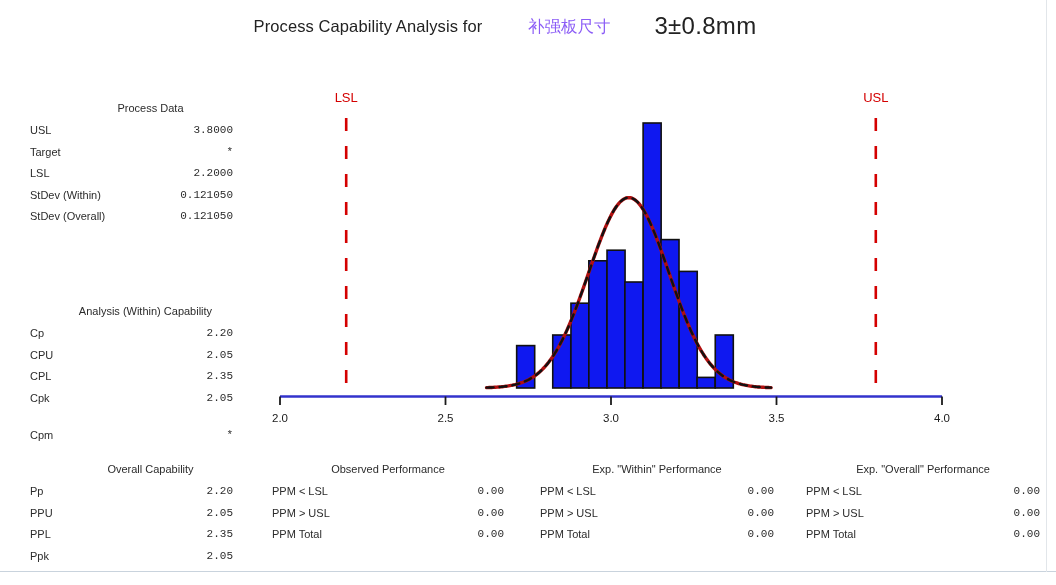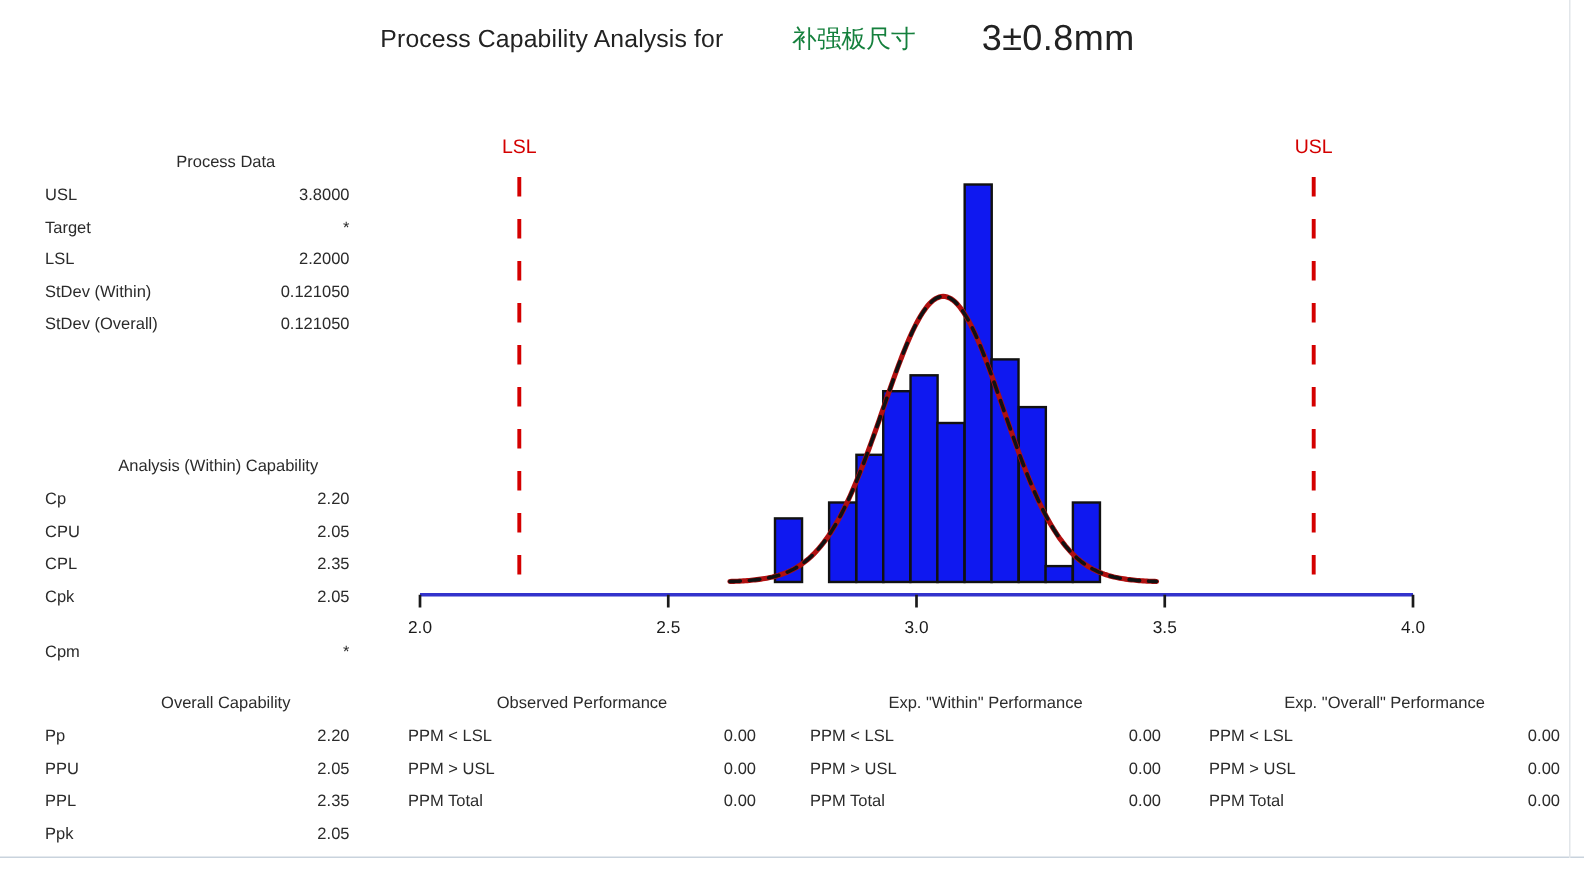--- a/index.html
+++ b/index.html
@@ -6,29 +6,29 @@
   body{
     width:1056px;height:585px;background:#ffffff;
     font-family:"Liberation Sans","DejaVu Sans",sans-serif;
     color:#1a1a1a;overflow:hidden;position:relative;
   }
   #root{position:absolute;inset:0;}
 
   
   .title-row{position:absolute;left:0;top:12px;width:1010px;text-align:center;}
   .title-main{font-size:16.5px;color:#222;letter-spacing:.1px;}
-  .title-cjk{font-size:16.5px;color:#15803d;margin-left:41px;}
+  .title-cjk{font-size:16.5px;color:#8b5cf6;margin-left:41px;}
   .title-spec{font-size:24px;color:#222;margin-left:44px;vertical-align:-2px;letter-spacing:.3px;}
 
   
   .block{position:absolute;font-size:11px;color:#2b2b2b;}
   .block .bhead{text-align:center;margin-bottom:6px;font-size:11px;color:#2b2b2b;}
   .row{display:flex;justify-content:space-between;line-height:21.5px;white-space:nowrap;}
   .row .lbl{text-align:left;}
-  .row .val{text-align:center;font-variant-numeric:tabular-nums;}
+  .row .val{text-align:center;font-variant-numeric:tabular-nums;font-family:Liberation Mono, monospace;}
   .row.spacer{height:16px;line-height:16px;}
 
   
   #process-data{left:30px;top:102px;width:203px;}
   #process-data .bhead{padding-left:38px;}
   #within-cap{left:30px;top:305px;width:203px;}
   #within-cap .bhead{padding-left:28px;}
   #overall-cap{left:30px;top:463px;width:203px;}
   #overall-cap .bhead{padding-left:38px;}
 

